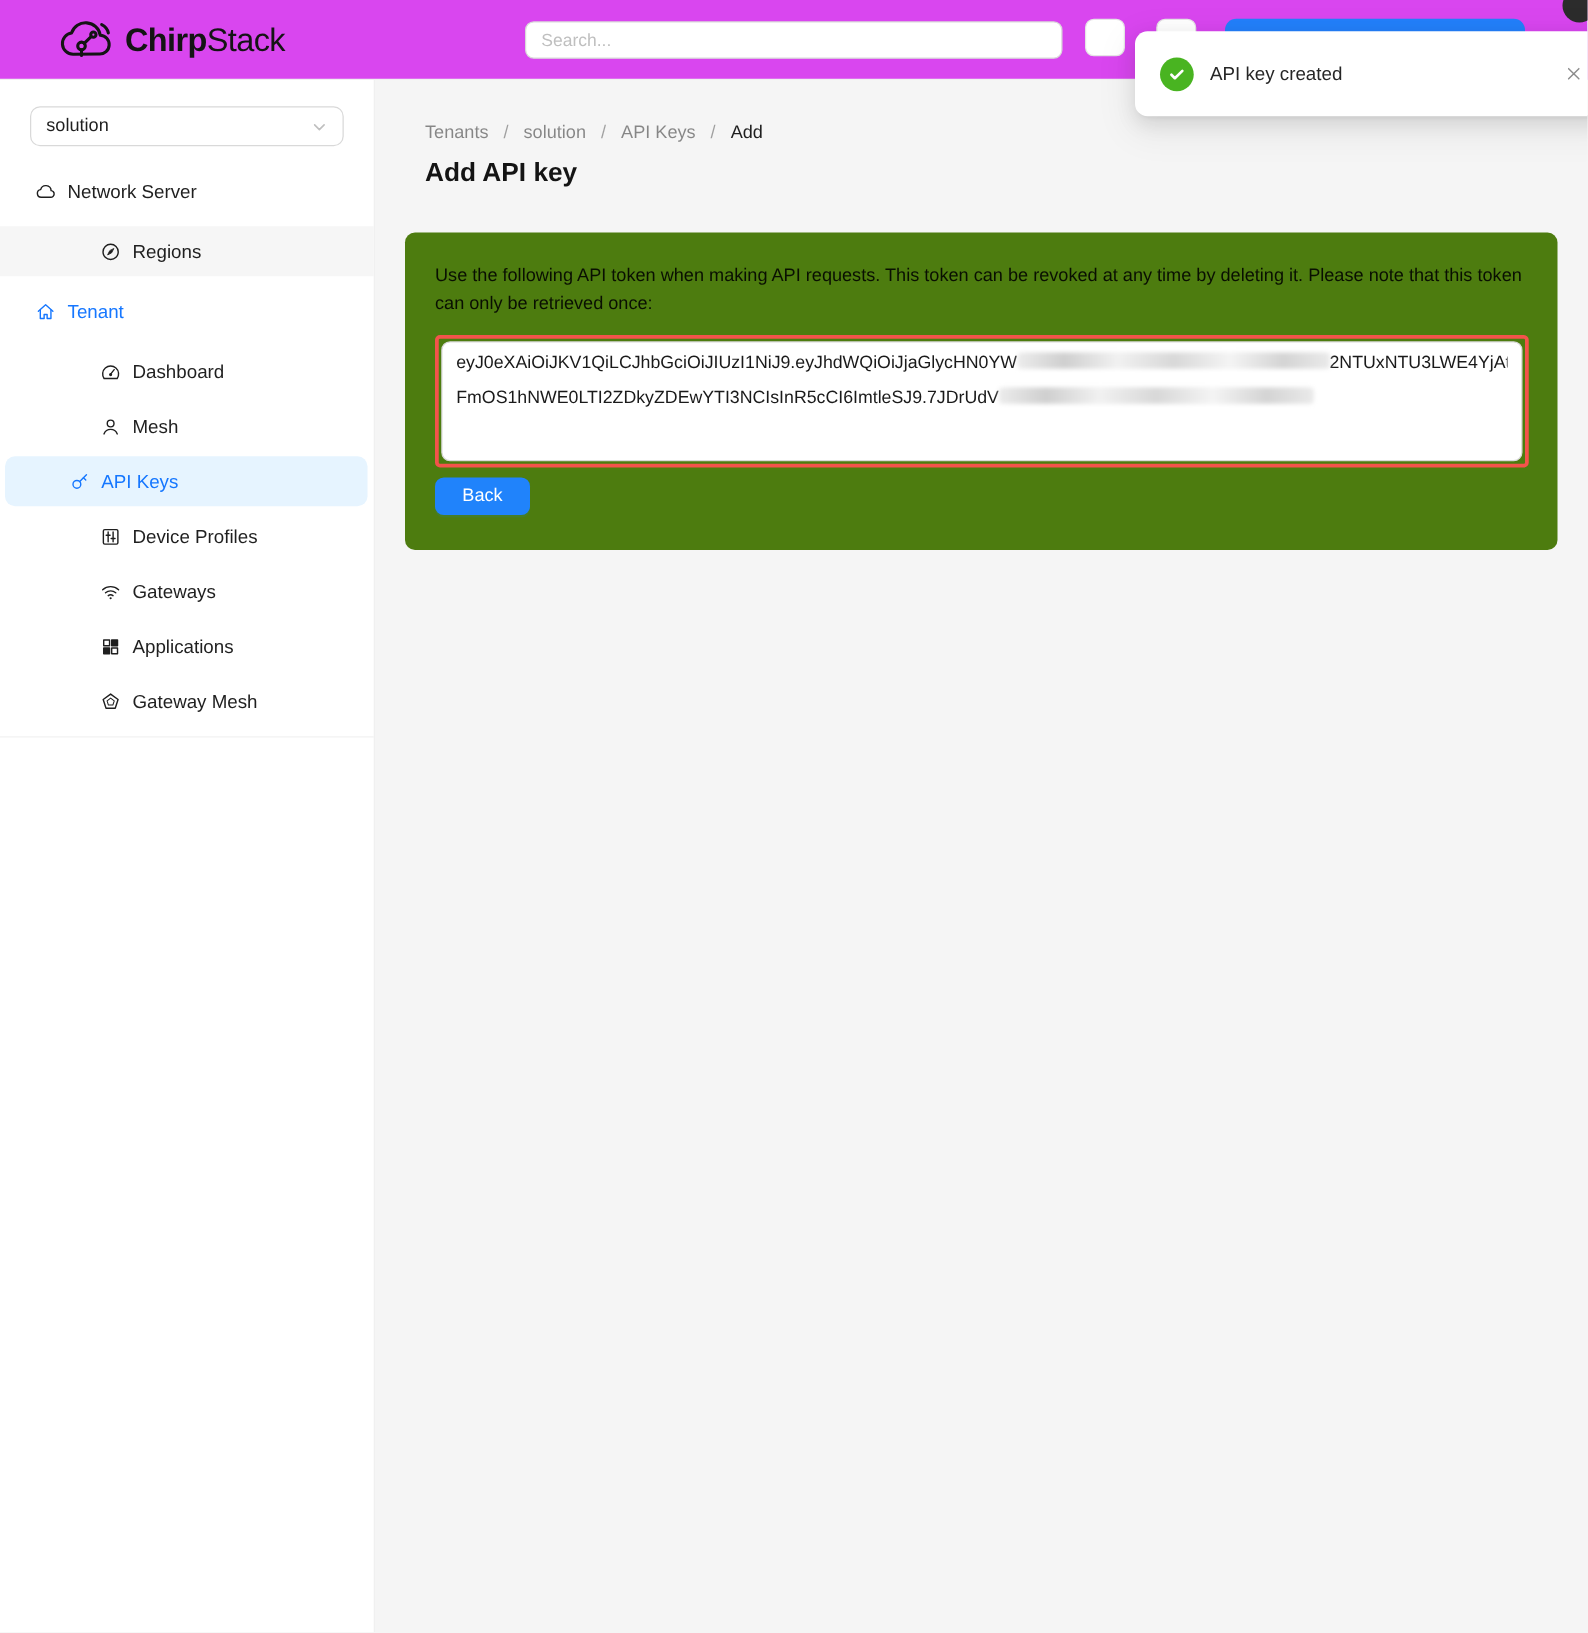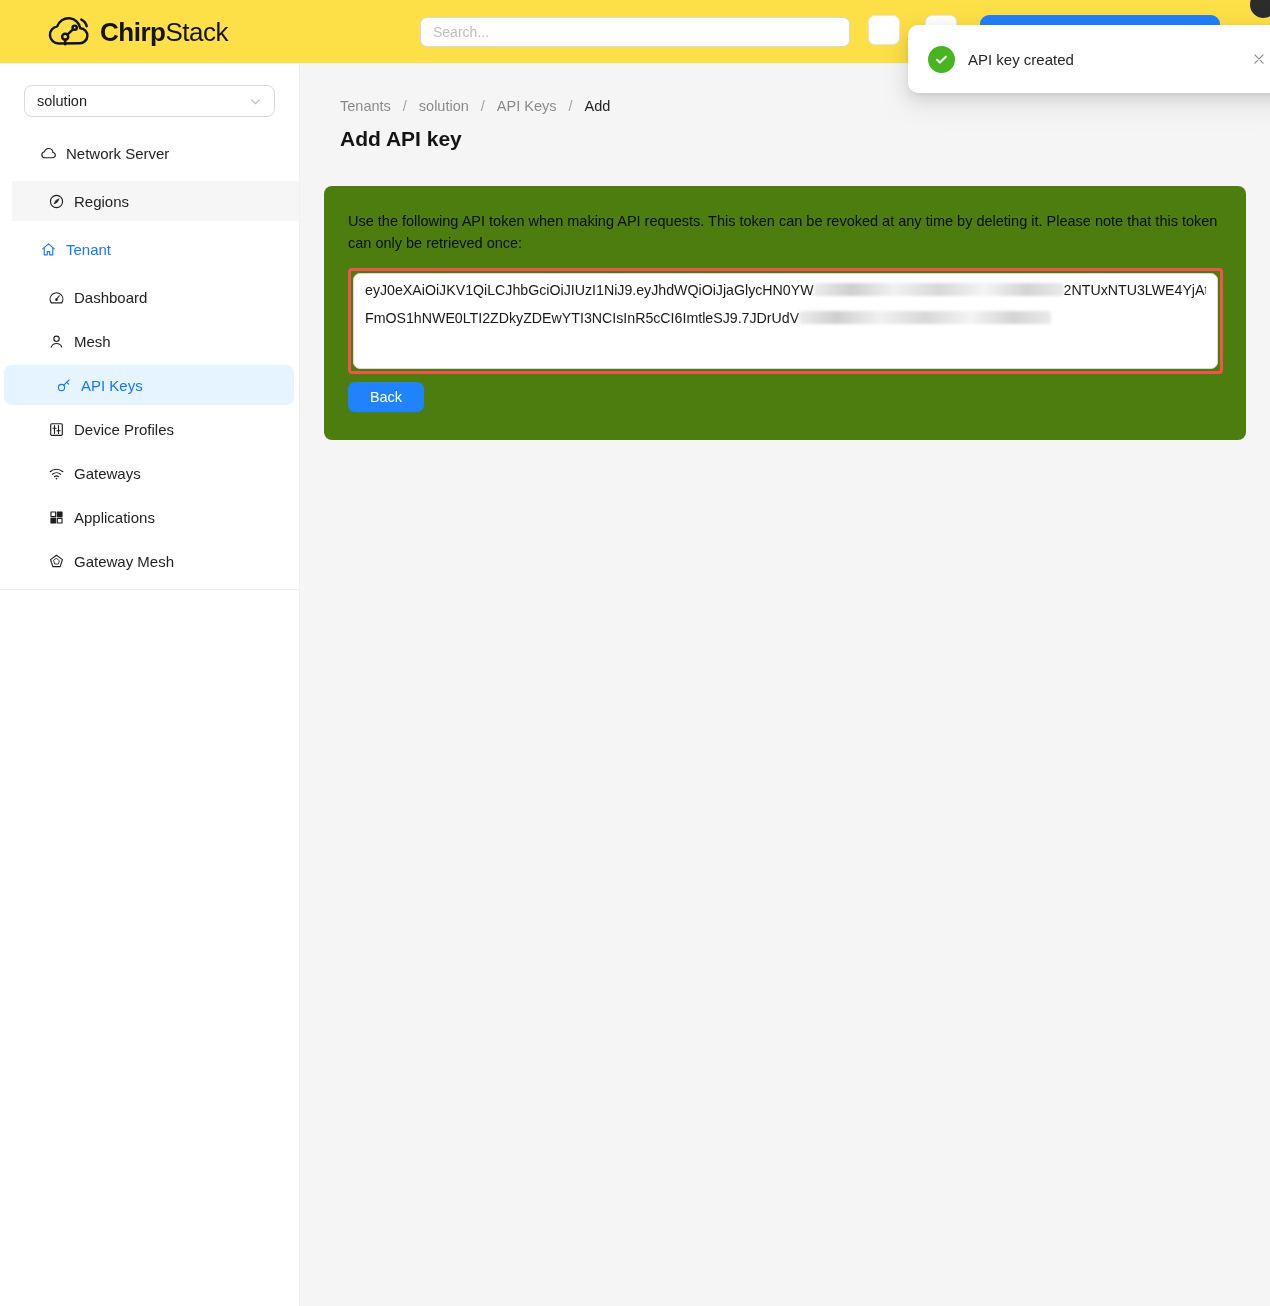--- a/index.html
+++ b/index.html
@@ -8,21 +8,21 @@
     font-family: "Liberation Sans", sans-serif;
     background: #f5f5f5;
     position: relative;
     overflow: hidden;
     color: #1f1f1f;
   }
 
   
   .header {
     position: absolute; top: 0; left: 0; width: 1270px; height: 64px;
-    background: #fde047; border-bottom: 1px solid #f0f0f0; z-index: 5;
+    background: #d946ef; border-bottom: 1px solid #f0f0f0; z-index: 5;
   }
   .logo { position: absolute; left: 46px; top: 13px; display: flex; align-items: center; gap: 8px; cursor: pointer; }
   .logo svg { width: 46px; height: 38px; }
   .logo-text { font-size: 26px; letter-spacing: -0.5px; color: #141414; }
   .logo-text b { font-weight: 700; }
   .logo-text span { font-weight: 400; }
 
   .search-input {
     position: absolute; left: 420px; top: 17px; width: 430px; height: 30px;
     border: 1px solid #d9d9d9; border-radius: 7px; background: #fff;
@@ -66,25 +66,25 @@
   }
   .tenant-select {
     margin: 21px 24px 0 24px; height: 32px; border: 1px solid #d9d9d9; border-radius: 8px;
     display: flex; align-items: center; padding: 0 12px; font-size: 14.5px; color: #1f1f1f;
     cursor: pointer; background: #fff; justify-content: space-between;
   }
   .tenant-select .chev { color: #bfbfbf; display: flex; }
   .menu { margin-top: 16px; border-bottom: 1px solid #f2f2f2; padding-bottom: 4px; }
   .mi {
     height: 40px; display: flex; align-items: center; gap: 9px;
-    font-size: 15px; color: #1f1f1f; cursor: pointer; margin-bottom: 4px; margin-left: 12px;
+    font-size: 15px; color: #1f1f1f; cursor: pointer; margin-bottom: 4px;
   }
   .mi.gap8 { margin-bottom: 8px; }
   .mi.lvl1 { padding-left: 28px; }
-  .mi.lvl2 { padding-left: 36px; }
+  .mi.lvl2 { padding-left: 80px; }
   .mi.submenu-bg { background: #f6f6f6; }
   .mi.active-parent { color: #1677ff; }
   .mi.selected {
     background: #e6f4ff; border-radius: 8px; margin-left: 4px; margin-right: 5px;
     padding-left: 51px; color: #1677ff;
   }
   .mi .ico { display: flex; align-items: center; justify-content: center; width: 17px; height: 17px; flex: 0 0 auto; }
   .mi .ico svg { width: 17px; height: 17px; }
 
   

